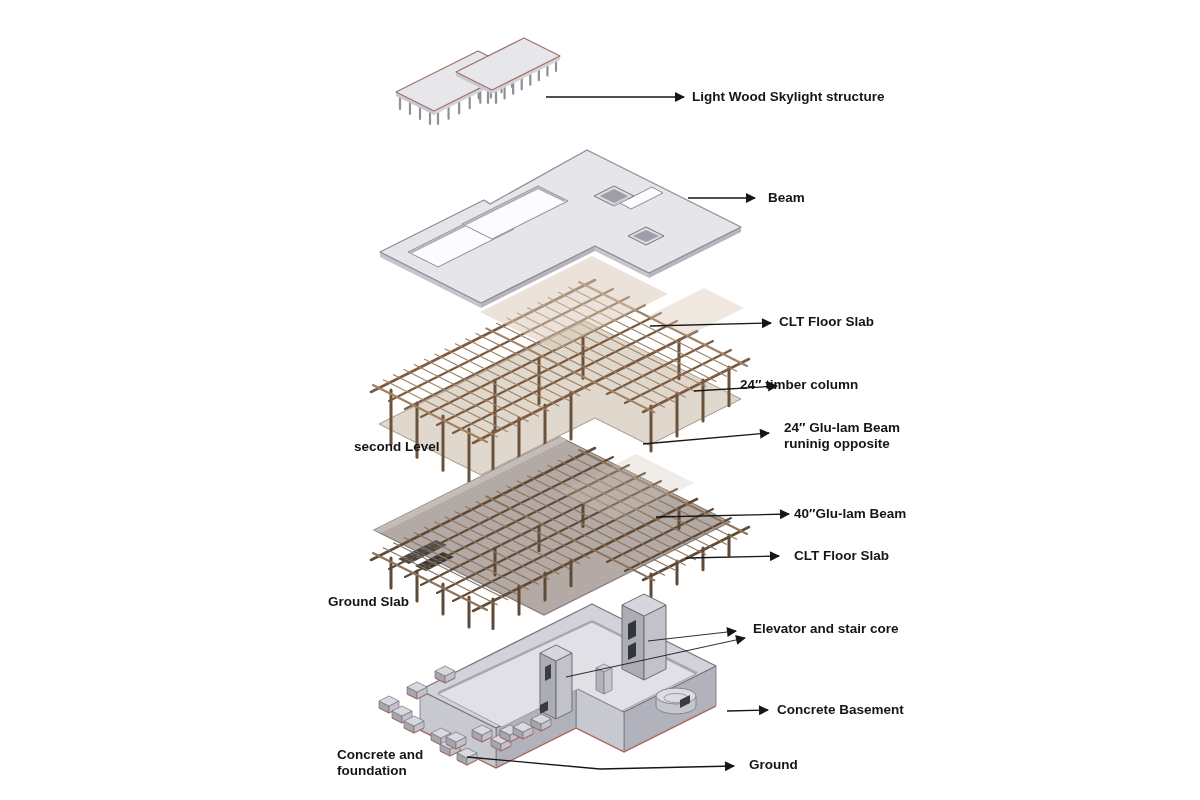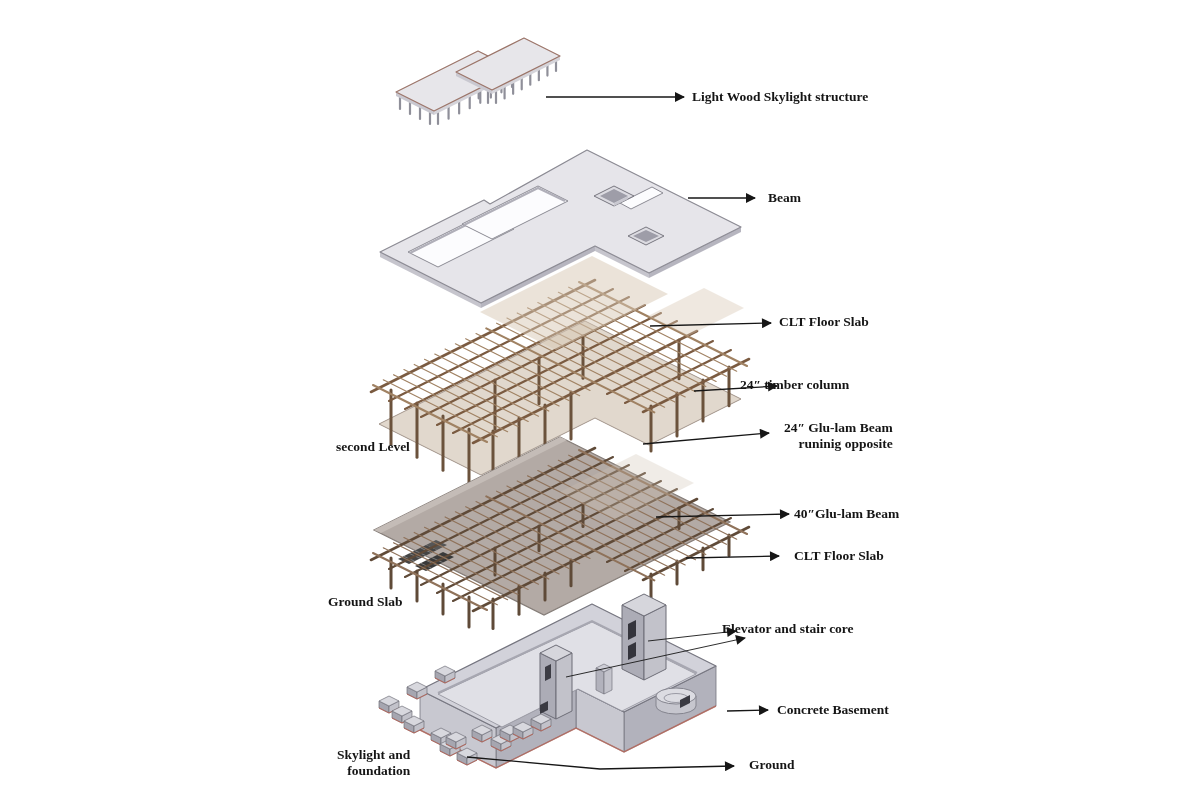--- a/index.html
+++ b/index.html
@@ -1,21 +1,21 @@
 <!DOCTYPE html>
 <html><head>
 <meta charset="utf-8">
 <style>
   html,body{margin:0;padding:0;background:#ffffff;}
   .stage{position:relative;width:1200px;height:800px;background:#ffffff;overflow:hidden;
-         font-family:Liberation Serif, serif;}
+         font-family:Liberation Sans, sans-serif;}
   .stage svg{position:absolute;left:0;top:0;}
   .lbl{position:absolute;transform:translateY(-50%);font-size:13.5px;font-weight:600;
        color:#151515;white-space:nowrap;line-height:16px;}
-  .lbl span{display:block;text-align:right;}
+  .lbl span{display:block;}
 </style>
 </head>
 <body>
 
 <div class="stage">
 
 <svg width="1200" height="800" viewBox="0 0 1200 800">
   <defs>
     <marker id="arr" viewBox="0 0 10 10" refX="9" refY="5" markerUnits="userSpaceOnUse" markerWidth="11" markerHeight="10" orient="auto-start-reverse">
       <path d="M0,0L10,5L0,10z" fill="#161616"></path>
@@ -320,23 +320,23 @@
 <div class="lbl" style="left:692px;top:97px">Light Wood Skylight structure</div>
 <div class="lbl" style="left:768px;top:198px">Beam</div>
 <div class="lbl" style="left:779px;top:322px">CLT Floor Slab</div>
 <div class="lbl" style="left:740px;top:385px">24″ timber column</div>
 <div class="lbl" style="left:784px;top:436px">
   <span>24″ Glu-lam Beam</span>
   <span>runinig opposite</span>
 </div>
 <div class="lbl" style="left:794px;top:514px">40″Glu-lam Beam</div>
 <div class="lbl" style="left:794px;top:556px">CLT Floor Slab</div>
-<div class="lbl" style="left:722px;top:629px">Elevator and stair core</div>
+<div class="lbl" style="left:753px;top:629px">Elevator and stair core</div>
 <div class="lbl" style="left:777px;top:710px">Concrete Basement</div>
 <div class="lbl" style="left:749px;top:765px">Ground</div>
-<div class="lbl" style="left:336px;top:447px">second Level</div>
+<div class="lbl" style="left:354px;top:447px">second Level</div>
 <div class="lbl" style="left:328px;top:602px">Ground Slab</div>
 <div class="lbl" style="left:337px;top:763px">
-  <span>Skylight and</span>
+  <span>Concrete and</span>
   <span>foundation</span>
 </div>
 
 </div>
 
 </body></html>

